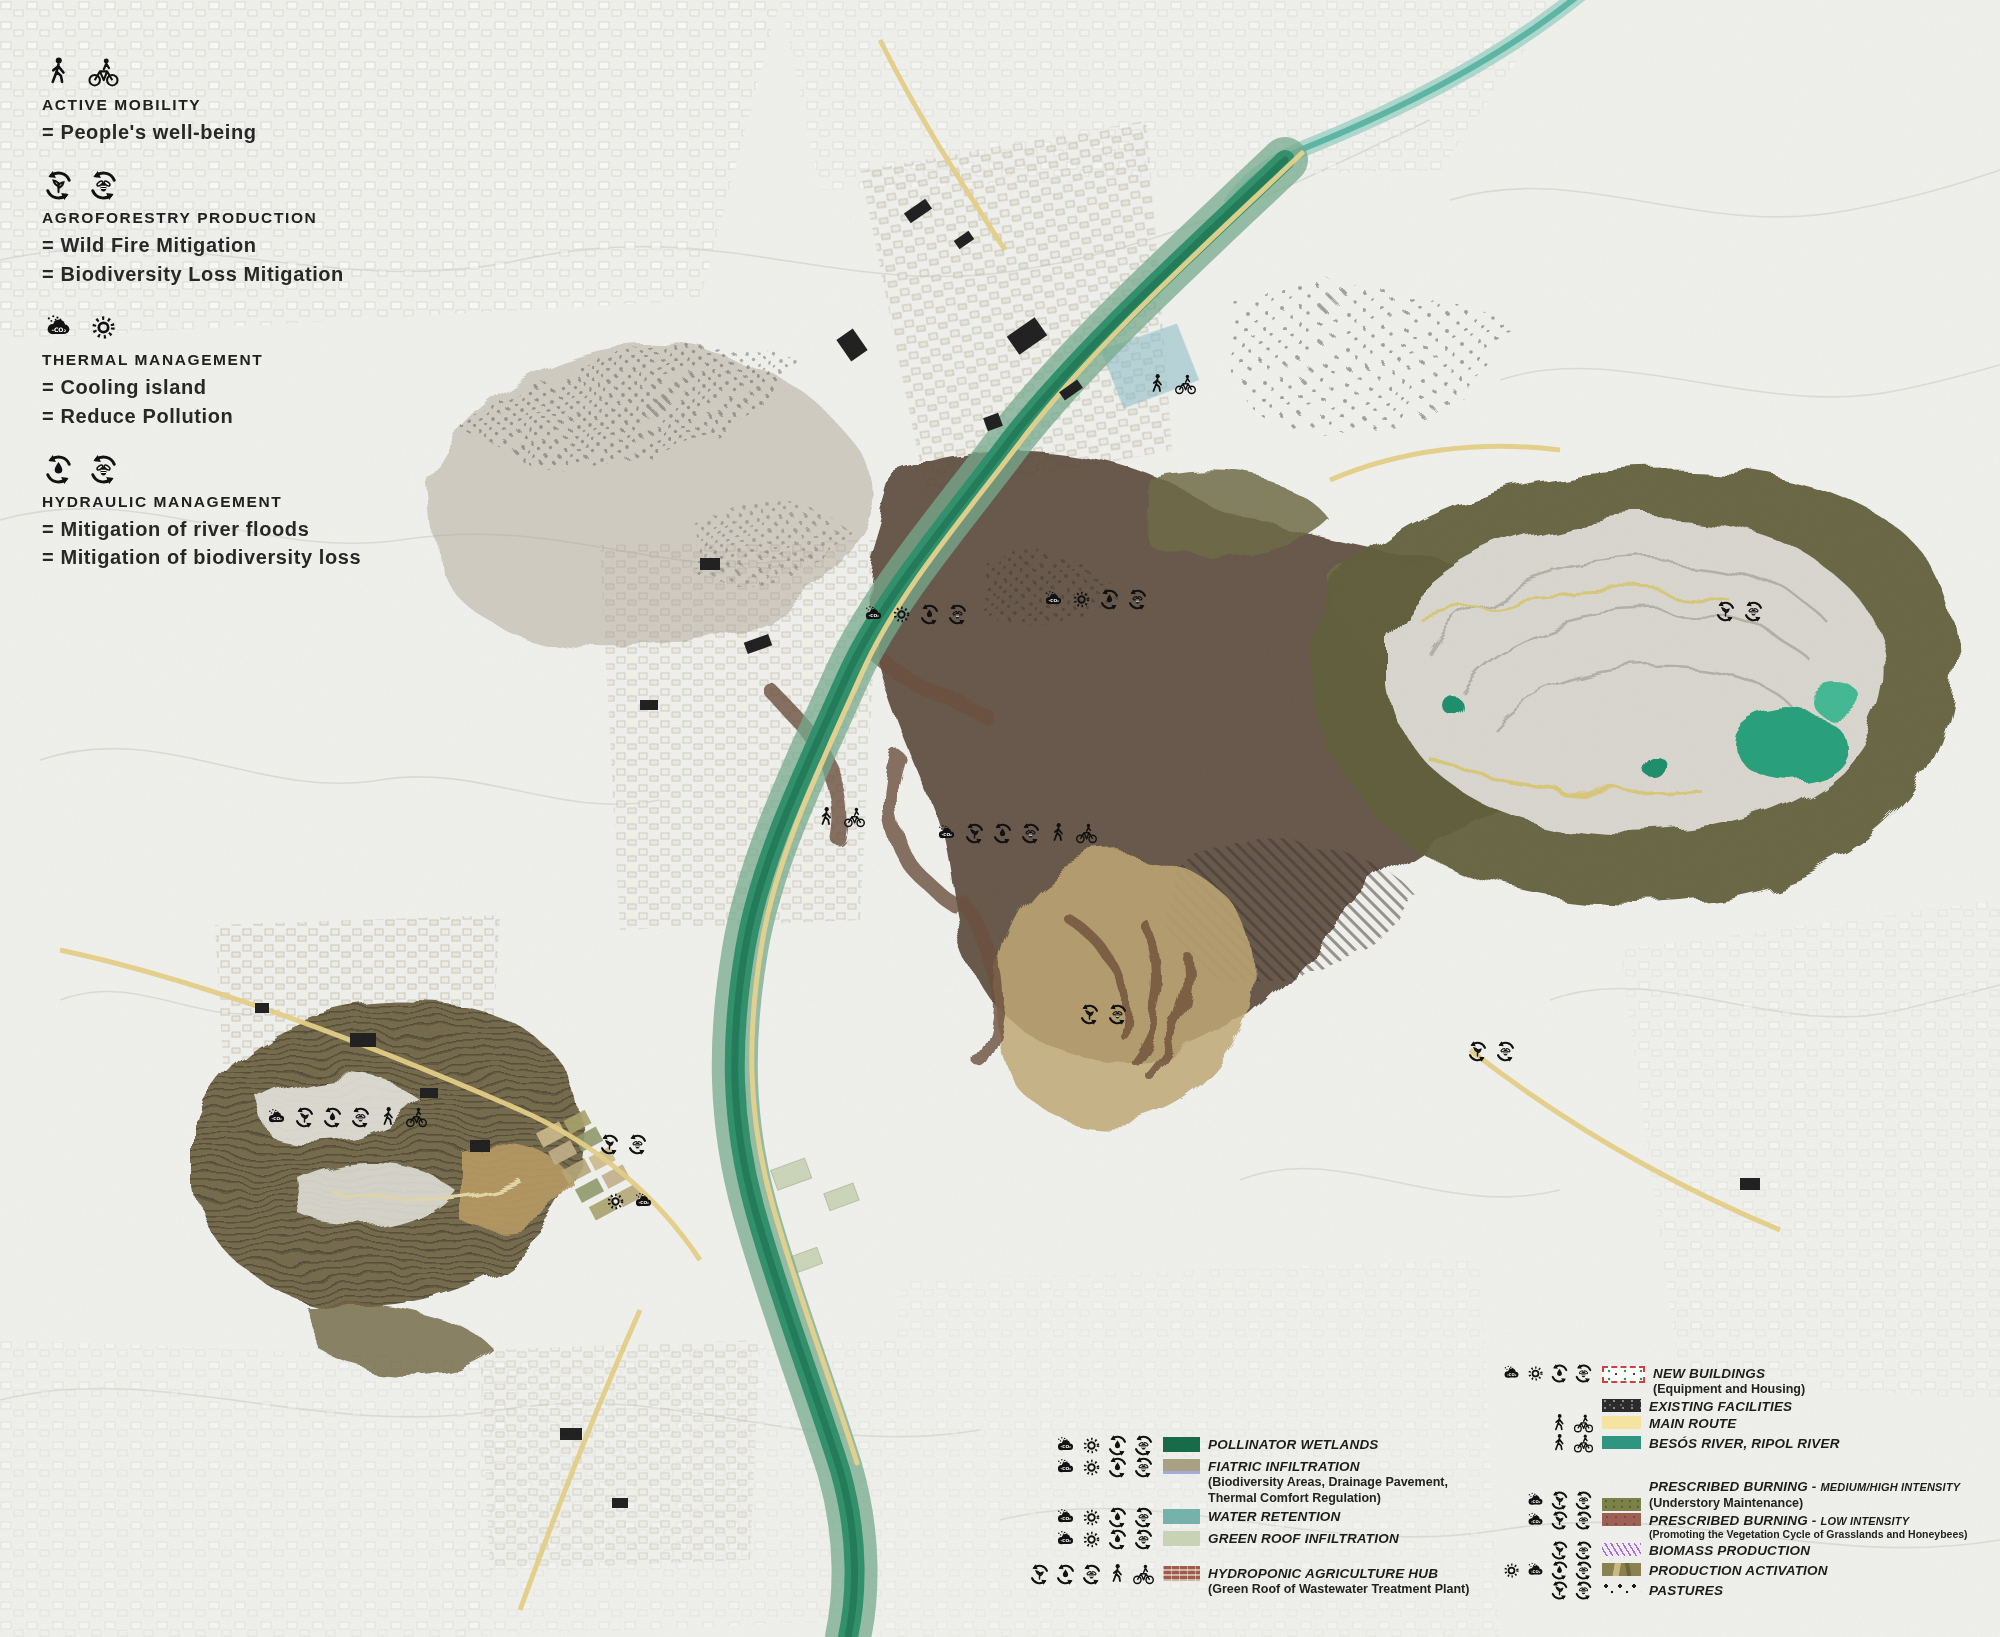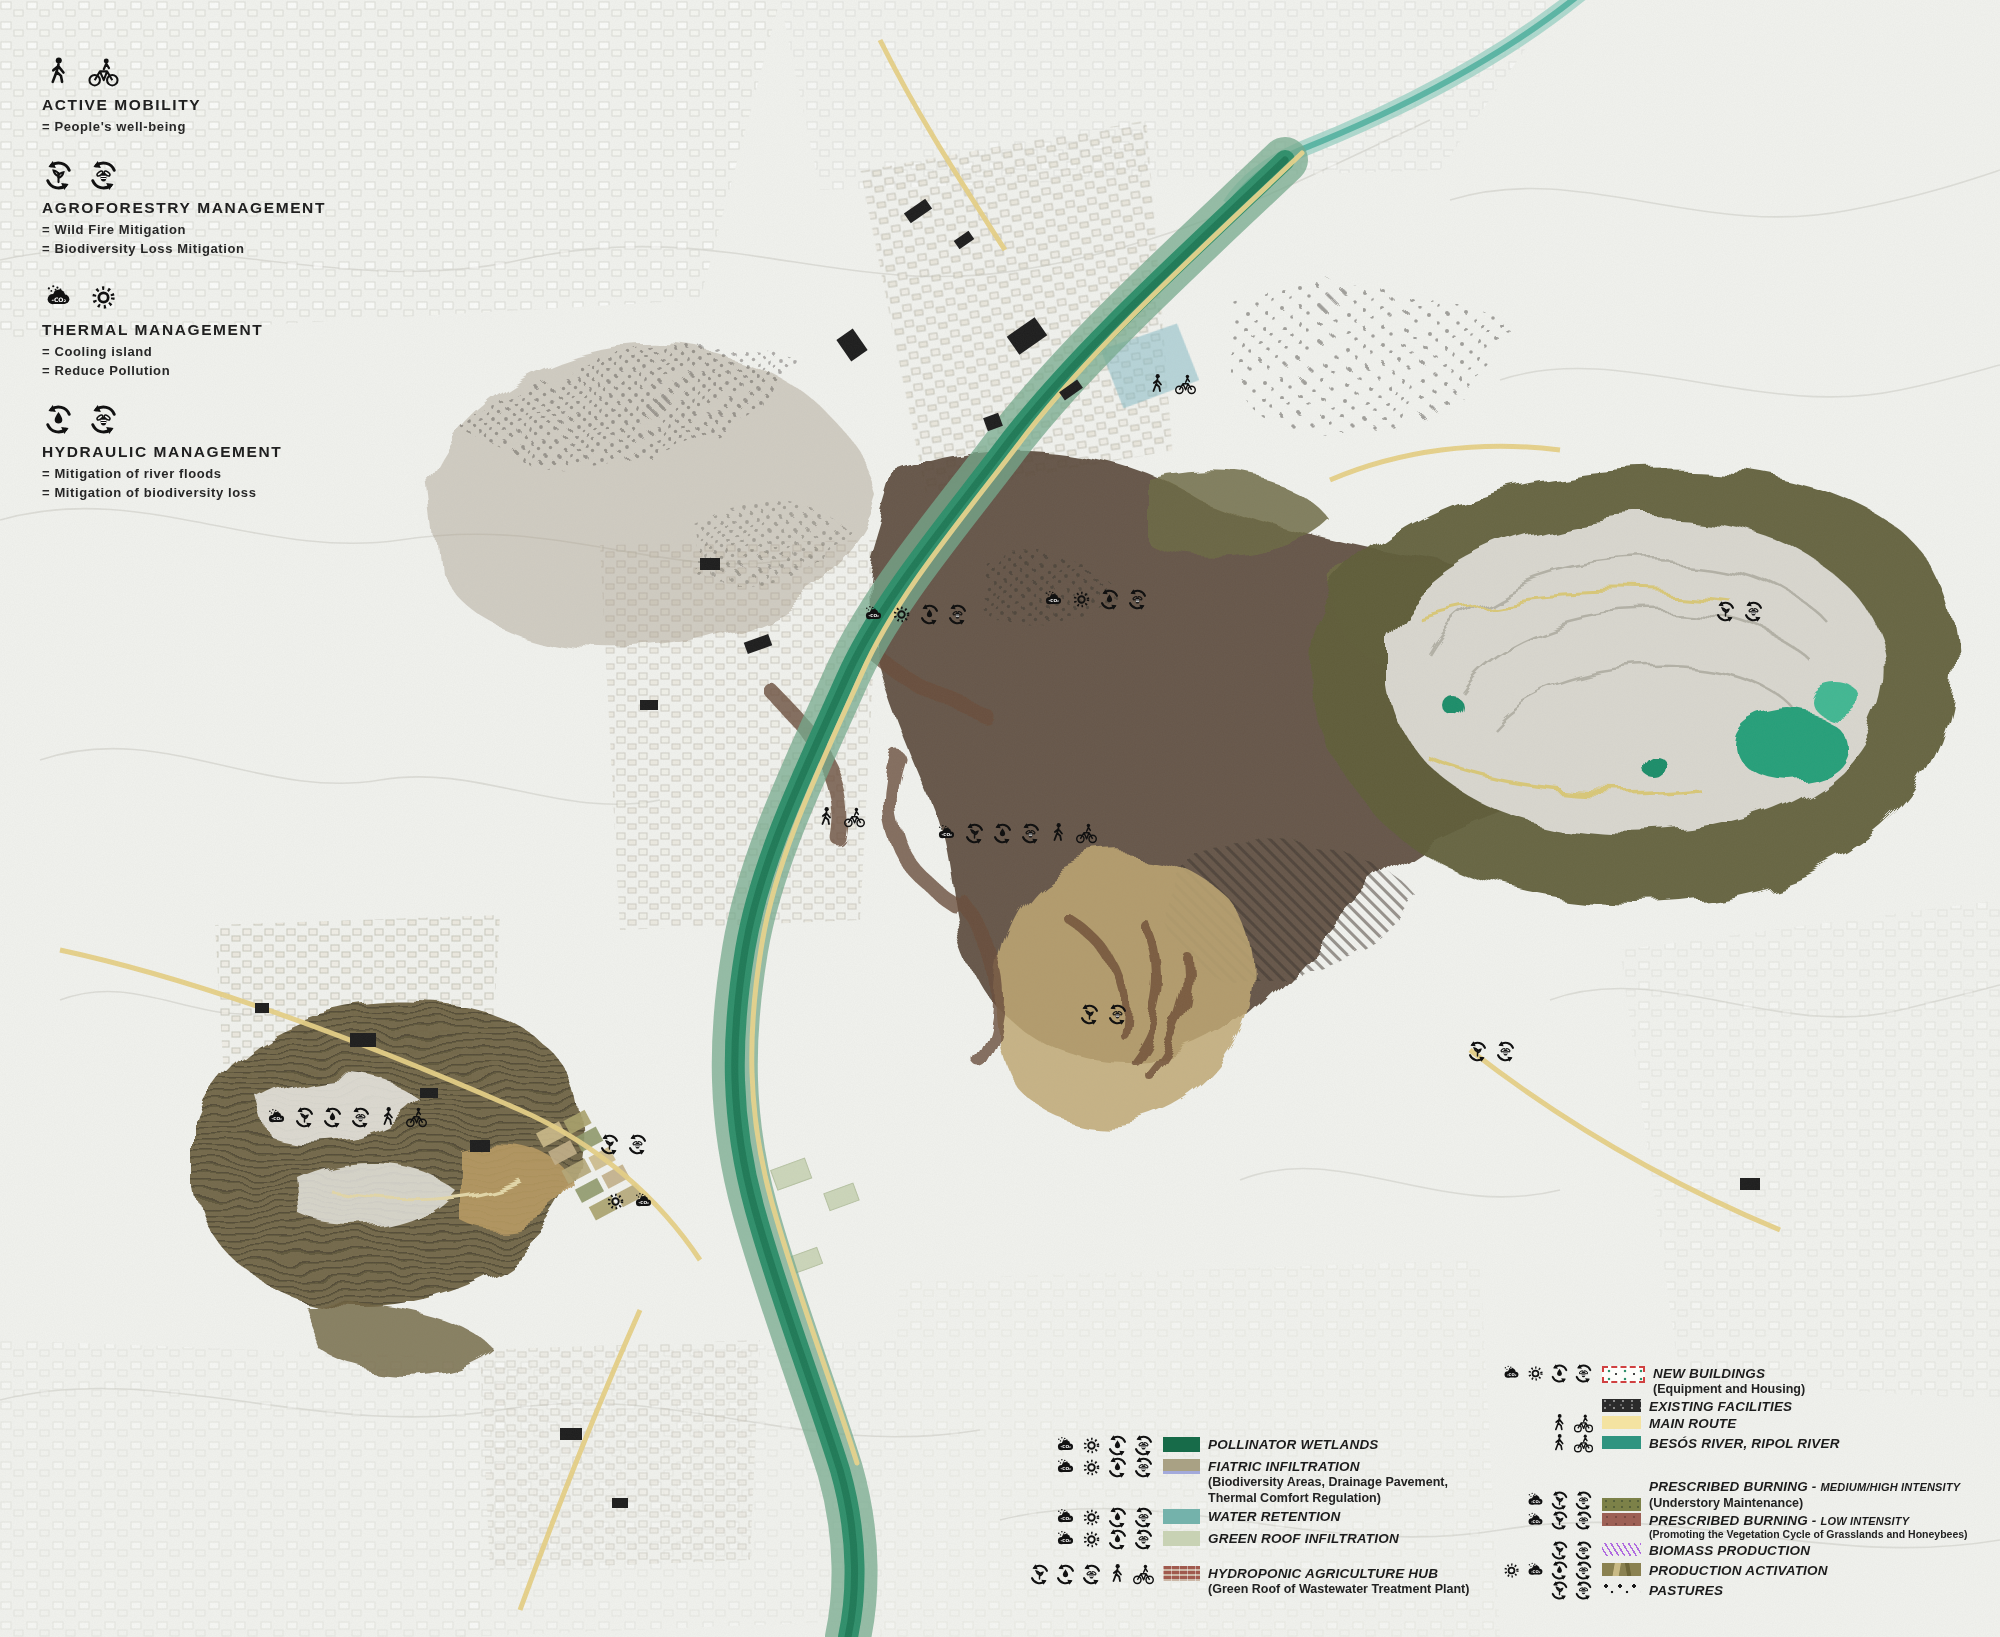--- a/index.html
+++ b/index.html
@@ -11,21 +11,21 @@
   .ic{display:block;flex:none;}
   .cluster{position:absolute;display:flex;gap:5px;align-items:center;}
   .cluster .ic{width:23px;height:23px;}
 
   
   #legend-topleft{position:absolute;left:42px;top:56px;width:380px;}
   .tl-sec{margin-bottom:23px;}
   .tl-icons{display:flex;gap:12px;margin-bottom:7px;}
   .tl-icons .ic{width:33px;height:33px;}
   .tl-title{font-size:15.5px;font-weight:700;letter-spacing:1.6px;color:#202020;margin-bottom:4px;}
-  .tl-line{font-size:13px;font-weight:700;letter-spacing:.6px;color:#272727;line-height:1.42;}
+  .tl-line{font-size:20px;font-weight:700;letter-spacing:.6px;color:#272727;line-height:1.42;}
 
   
   .legend{position:absolute;}
   #legend-center{left:952px;top:1437px;width:560px;}
   #legend-right{left:1488px;top:1366px;width:512px;}
   .lg-row{display:flex;align-items:flex-start;margin-bottom:2px;}
   .lg-icons{display:flex;gap:3px;justify-content:flex-end;flex:none;margin-right:8px;margin-top:-3px;}
   #legend-center .lg-icons{width:203px;}
   #legend-right  .lg-icons{width:106px;}
   #legend-center .lg-icons .ic{width:23px;height:23px;}
@@ -468,21 +468,21 @@
       </div>
       <div class="tl-sec">
         <div class="tl-icons">
           <svg class="ic">
             <use href="#i-cleaf"></use>
           </svg>
           <svg class="ic">
             <use href="#i-cbee"></use>
           </svg>
         </div>
-        <div class="tl-title">AGROFORESTRY MANAGEMENT</div>
+        <div class="tl-title">AGROFORESTRY PRODUCTION</div>
         <div class="tl-line">= Wild Fire Mitigation</div>
         <div class="tl-line">= Biodiversity Loss Mitigation</div>
       </div>
       <div class="tl-sec">
         <div class="tl-icons">
           <svg class="ic">
             <use href="#i-cloud"></use>
           </svg>
           <svg class="ic">
             <use href="#i-sun"></use>

